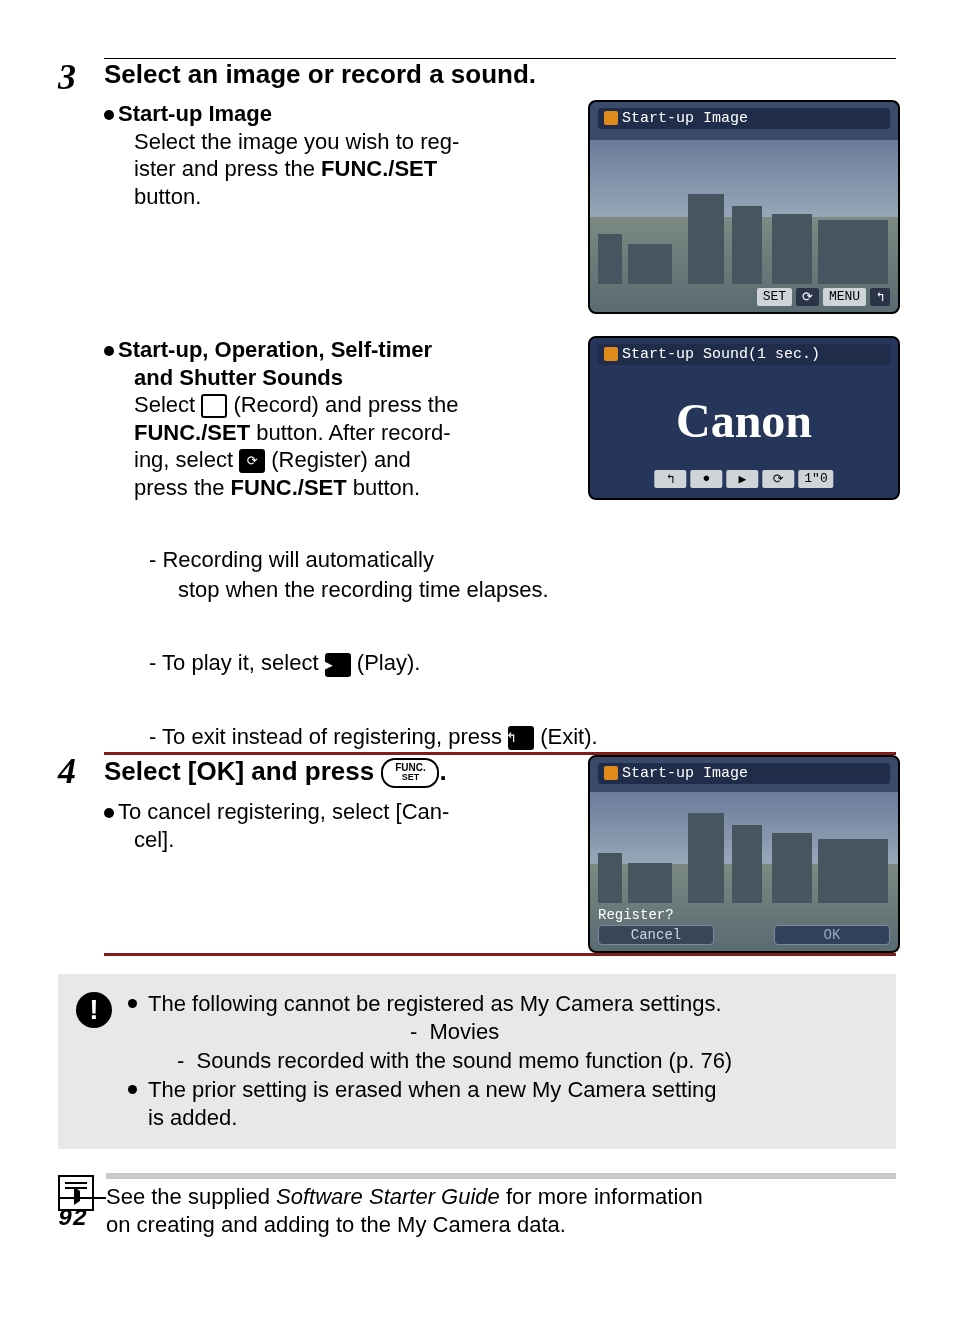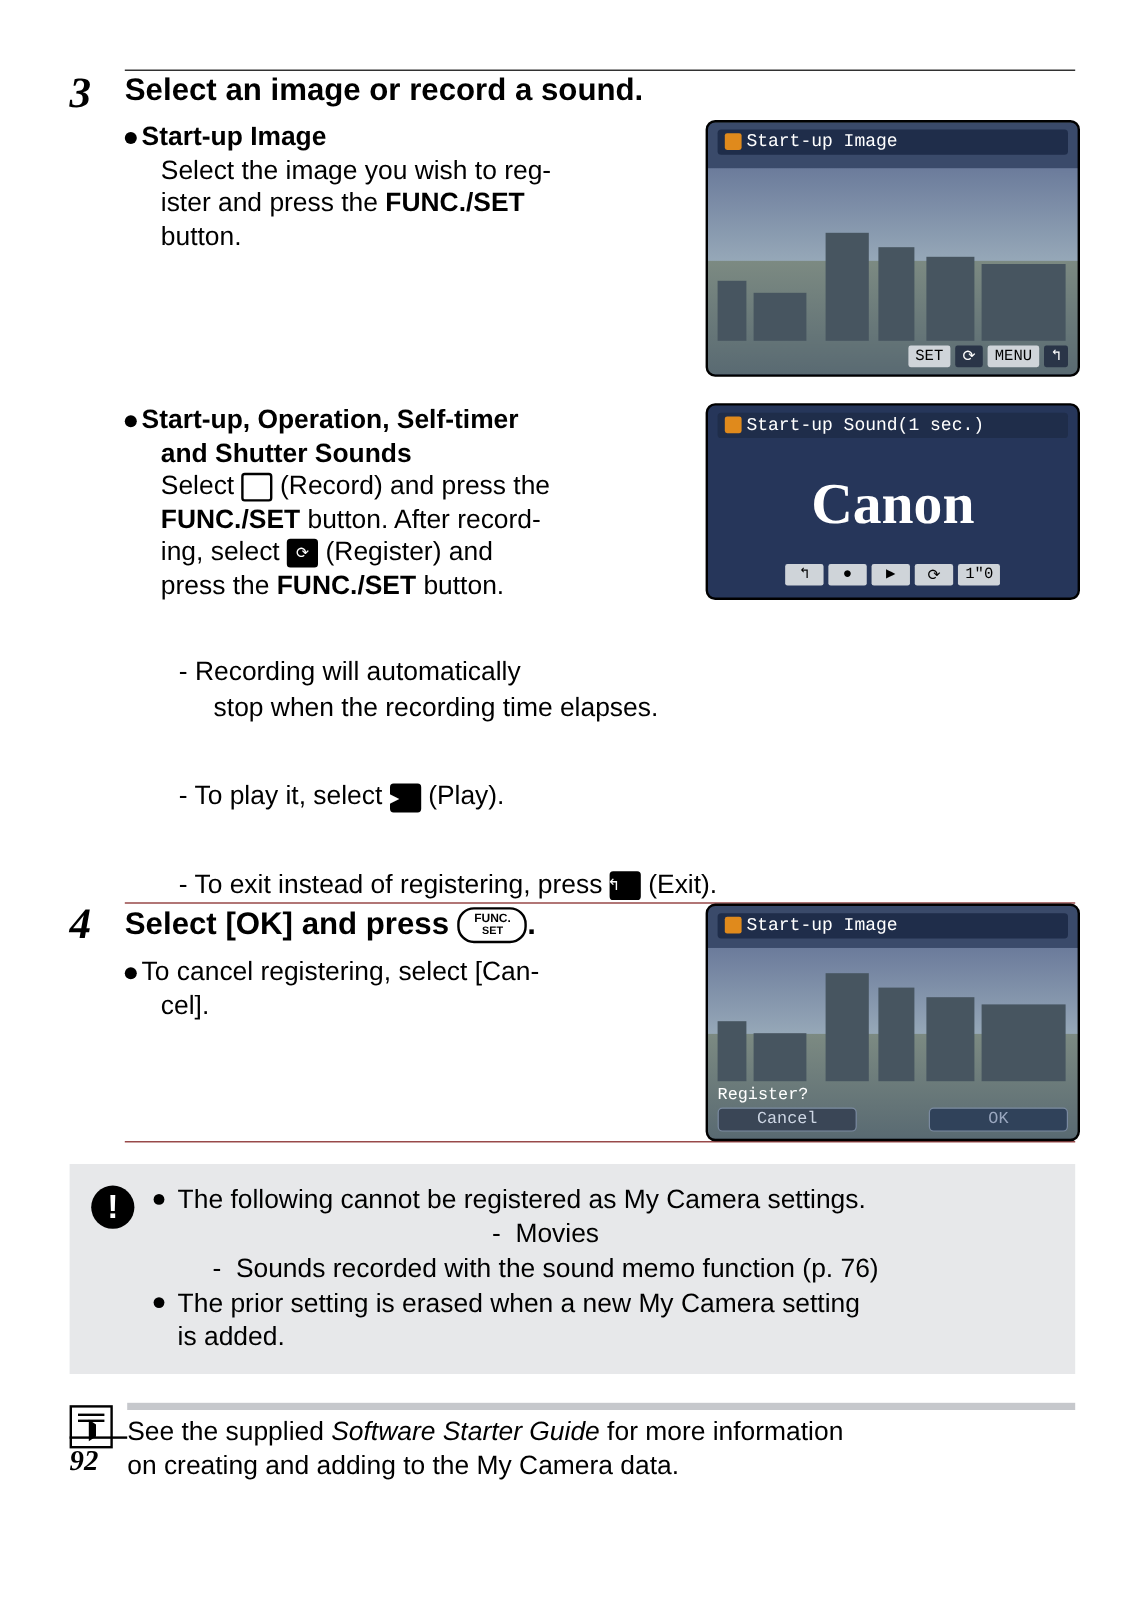--- a/index.html
+++ b/index.html
@@ -1,21 +1,21 @@
 <!DOCTYPE html>
 <html><head>
 <meta charset="utf-8">
 <style>
   html,body{margin:0;padding:0;background:#fff;}
   body{font-family:Helvetica,Arial,sans-serif;color:#000;width:954px;height:1342px;position:relative;}
   .page{padding:58px 58px 0 58px;box-sizing:border-box;width:100%;height:100%;}
   .steptbl{width:100%;border-collapse:collapse;}
   .steptbl td{vertical-align:top;padding:0;}
   .stepnum{width:46px;font-family:Georgia,"Times New Roman",serif;font-weight:bold;font-style:italic;font-size:36px;line-height:1;padding-top:4px;}
-  .stepbody{border-top:1px solid #000;border-bottom:1px solid #7f1d1d;padding:10px 0 14px 0;}
+  .stepbody{border-top:1px solid #000;border-bottom:3px solid #7f1d1d;padding:10px 0 14px 0;}
   .steptitle{font-size:26px;font-weight:bold;font-family:Helvetica,Arial,sans-serif;margin:0 0 10px 0;}
   .row{display:flex;align-items:flex-start;gap:22px;}
   .col{flex:1;font-size:22px;line-height:1.25;}
   .col b{font-weight:bold;}
   .bullet{display:inline-block;vertical-align:middle;width:10px;height:10px;background:#000;border-radius:50%;margin-right:4px;}
   .indent{padding-left:30px;}
   .dash{padding-left:30px;text-indent:-15px;margin-top:44px;}
   .screen{width:308px;flex:0 0 308px;}
   .scr{width:308px;height:210px;background:linear-gradient(#3a4a6a 0%,#3a4a6a 18%,#6b7b9b 18%,#96a8b8 55%,#7c8a82 55%,#596a72 100%);border:2px solid #000;border-radius:8px;position:relative;color:#fff;font-family:"Courier New",monospace;font-size:15px;}
   .scrtitle{position:absolute;top:6px;left:8px;right:8px;padding:2px 6px;background:#1f2d4a;border-radius:3px;}
@@ -50,21 +50,21 @@
   .warnicon{flex:0 0 36px;height:36px;background:#000;border-radius:50%;color:#fff;font-weight:bold;font-size:28px;display:flex;align-items:center;justify-content:center;margin-top:2px;}
   .notebox ul{margin:0;padding:0;list-style:none;}
   .notebox ul>li{padding-left:22px;position:relative;}
   .notebox ul>li:before{content:"";position:absolute;left:2px;top:9px;width:9px;height:9px;background:#000;border-radius:50%;}
   .notebox .sub{padding-left:44px;text-indent:-15px;text-align:center;}
   .refbox{display:flex;align-items:flex-start;gap:12px;padding:14px 0 0 0;font-size:22px;line-height:1.3;margin-top:10px;}
   .docicon{flex:0 0 36px;height:36px;border:2px solid #000;position:relative;margin-top:2px;box-sizing:border-box;}
   .docicon:before{content:"";position:absolute;top:5px;left:5px;right:5px;height:2px;background:#000;box-shadow:0 5px 0 #000;}
   .docicon:after{content:"";position:absolute;bottom:4px;right:4px;width:8px;height:10px;border-left:6px solid #000;border-top:4px solid transparent;border-bottom:4px solid transparent;}
   .reftop{height:6px;background:#c6c8cc;margin-bottom:4px;width:100%;}
-  .pagenum{position:absolute;bottom:110px;left:58px;font-family:Liberation Serif, serif;font-style:italic;font-weight:bold;font-size:24px;border-top:2px solid #000;padding-top:6px;width:48px;}
+  .pagenum{position:absolute;bottom:110px;left:58px;font-family:Liberation Mono, monospace;font-style:italic;font-weight:bold;font-size:24px;border-top:2px solid #000;padding-top:6px;width:48px;}
   em.book{font-style:italic;}
 </style>
 </head>
 <body>
 
 <div class="page">
 
   <table class="steptbl">
 
     <tbody>

